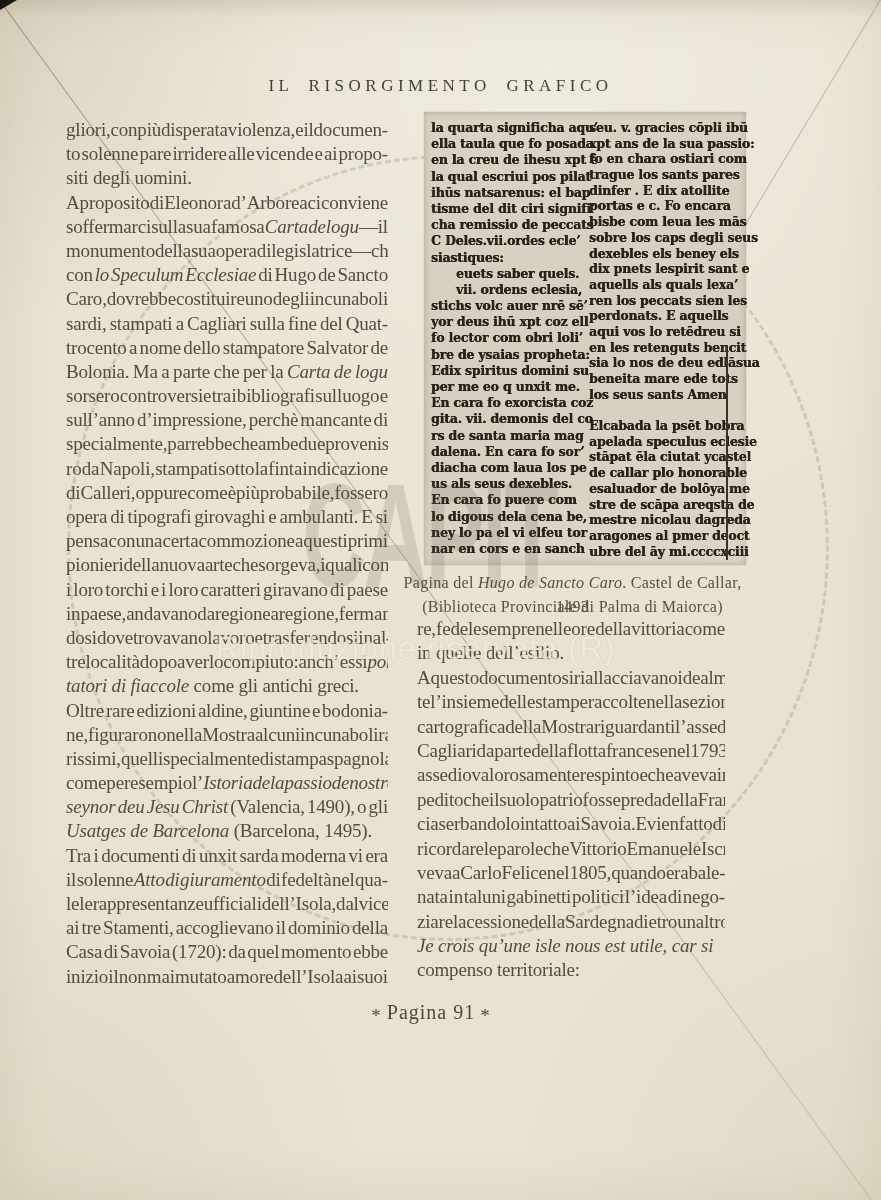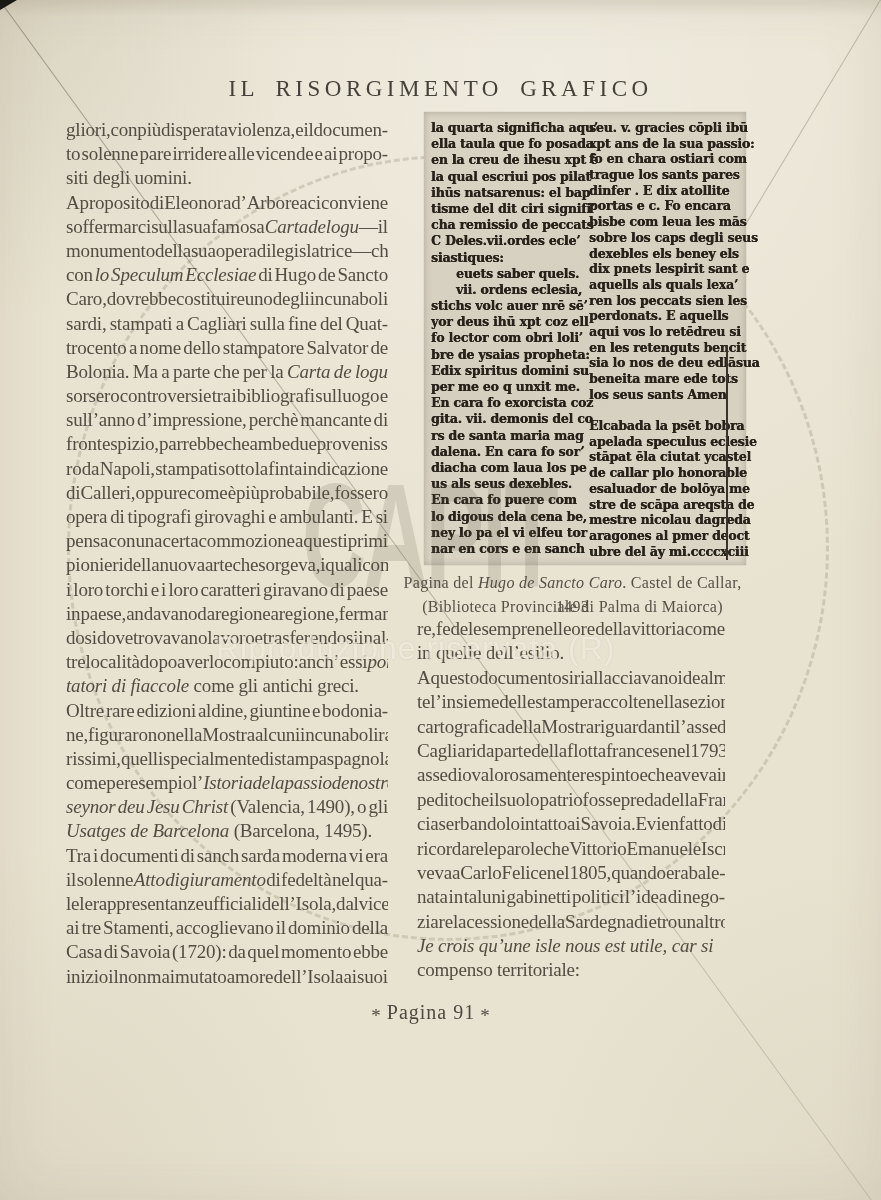--- a/index.html
+++ b/index.html
@@ -27,21 +27,21 @@
   
   .wm-big{position:absolute;left:302px;top:462px;z-index:6;
     font-family:"Liberation Sans",sans-serif;font-weight:700;font-size:148px;line-height:1;
     letter-spacing:-4px;color:rgba(92,86,70,0.17);transform:scaleX(0.6);transform-origin:0 0;
     pointer-events:none;}
   .wm-line{position:absolute;left:216px;top:626px;z-index:7;
     font-family:Liberation Sans, sans-serif;font-size:32px;line-height:44px;letter-spacing:1px;
     color:rgba(250,247,234,0.62);text-shadow:0 0 2px rgba(175,170,152,0.35);pointer-events:none;}
   
   .header{position:absolute;left:0;top:76px;width:881px;text-align:center;
-    font-size:23px;letter-spacing:4.5px;word-spacing:7px;color:#45413a;}
+    font-size:17px;letter-spacing:4.5px;word-spacing:7px;color:#45413a;}
   .footer{position:absolute;left:0;top:1001px;width:862px;text-align:center;
     font-size:20px;letter-spacing:1px;color:#4e4a41;}
   .footer .star{position:relative;top:3px;font-size:19px;padding:0 5px;}
   
   .col{position:absolute;color:#524c42;}
   .left-col{left:66px;top:118px;width:322px;}
   .right-col{left:417px;top:617px;width:308px;}
   .line{display:flex;justify-content:space-between;height:24.2px;line-height:24.2px;
     font-size:19px;letter-spacing:-0.2px;overflow:hidden;}
   .right-col .line{height:24.4px;line-height:24.4px;}
@@ -189,21 +189,21 @@
         <span>e</span>
       </div>
       <div class="line">
         <span>sull’anno</span>
         <span>d’impressione,</span>
         <span>perchè</span>
         <span>mancante</span>
         <span>di</span>
       </div>
       <div class="line">
-        <span>frontespizio,</span>
+        <span>specialmente,</span>
         <span>parrebbe</span>
         <span>che</span>
         <span>ambedue</span>
         <span>provenisse-</span>
       </div>
       <div class="line">
         <span>ro</span>
         <span>da</span>
         <span>Napoli,</span>
         <span>stampati</span>
@@ -341,21 +341,21 @@
         <span>1490),</span>
         <span>o</span>
         <span>gli</span>
       </div>
       <div class="line pend"><i>Usatges de Barcelona</i> (Barcelona, 1495).</div>
       <div class="line">
         <span>Tra</span>
         <span>i</span>
         <span>documenti</span>
         <span>di</span>
-        <span>sanch</span>
+        <span>unxit</span>
         <span>sarda</span>
         <span>moderna</span>
         <span>vi</span>
         <span>era</span>
       </div>
       <div class="line">
         <span>il</span>
         <span>solenne</span>
         <span><i>Atto</i></span>
         <span><i>di</i></span>

